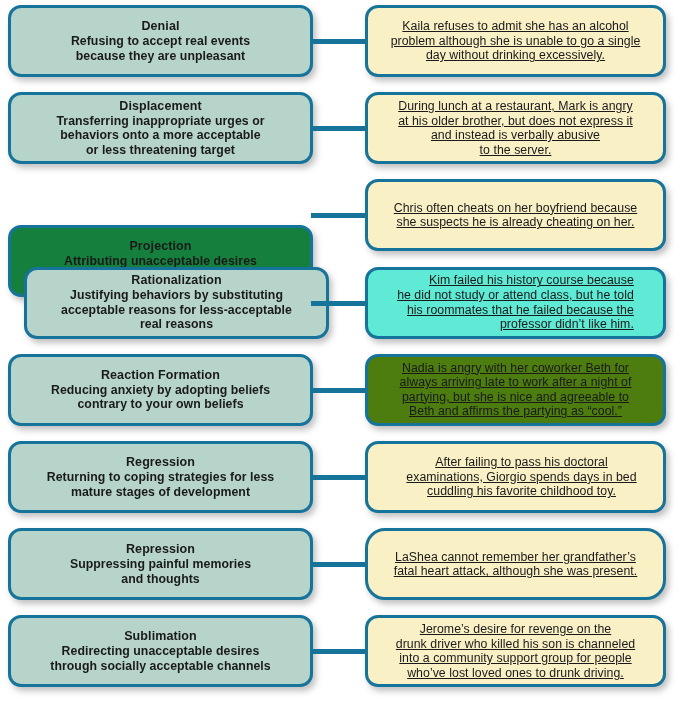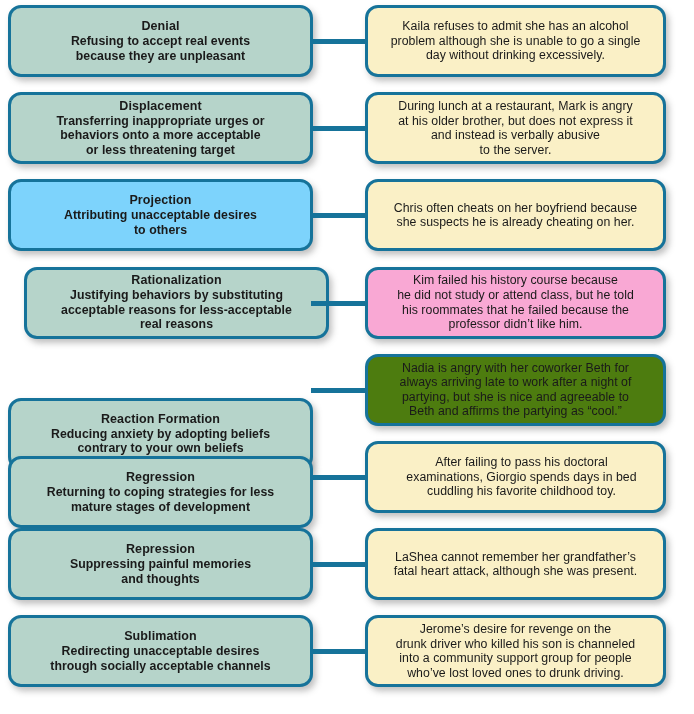--- a/index.html
+++ b/index.html
@@ -69,20 +69,21 @@
     font-size: 12.3px;
     line-height: 14.6px;
     letter-spacing: 0.05px;
     font-weight: bold;
   }
 
   .example-text {
     font-size: 12.3px;
     line-height: 14.6px;
     letter-spacing: 0.05px;
+    text-decoration: underline;
   }
 
   .connector {
     position: absolute;
     top: 34px;
     left: 311px;
     width: 57px;
     height: 5px;
     background: #16739a;
   }
@@ -105,66 +106,66 @@
       <div class="box box-term" style="background: rgb(182, 212, 202); border-color: rgb(22, 115, 154);">
         <div class="term-title">Displacement</div>
         <div class="term-desc">Transferring inappropriate urges or<br>behaviors onto a more acceptable<br>or less threatening target</div>
       </div>
       <div class="connector" style="background: rgb(22, 115, 154);"></div>
       <div class="box box-example" style="background: rgb(250, 240, 198); border-color: rgb(22, 115, 154);">
         <div class="example-text">During lunch at a restaurant, Mark is angry<br>at his older brother, but does not express it<br>and instead is verbally abusive<br>to the server.</div>
       </div>
     </div>
     <div class="row" style="top: 179.4px;">
-      <div class="box box-term" style="background: #7dd3fc; border-color: rgb(22, 115, 154);">
+      <div class="box box-term" style="background: #15803d; border-color: rgb(22, 115, 154); margin-top: 46px;">
         <div class="term-title">Projection</div>
         <div class="term-desc">Attributing unacceptable desires<br>to others</div>
       </div>
       <div class="connector" style="background: rgb(22, 115, 154);"></div>
       <div class="box box-example" style="background: rgb(250, 240, 198); border-color: rgb(22, 115, 154);">
         <div class="example-text">Chris often cheats on her boyfriend because<br>she suspects he is already cheating on her.</div>
       </div>
     </div>
     <div class="row" style="top: 266.6px;">
       <div class="box box-term" style="background: rgb(182, 212, 202); border-color: rgb(22, 115, 154); margin-left: 16px;">
         <div class="term-title">Rationalization</div>
         <div class="term-desc">Justifying behaviors by substituting<br>acceptable reasons for less-acceptable<br>real reasons</div>
       </div>
       <div class="connector" style="background: rgb(22, 115, 154);"></div>
-      <div class="box box-example" style="background: #f9a8d4; border-color: rgb(22, 115, 154);">
+      <div class="box box-example" style="background: #5eead4; border-color: rgb(22, 115, 154); text-align: right;">
         <div class="example-text">Kim failed his history course because<br>he did not study or attend class, but he told<br>his roommates that he failed because the<br>professor didn’t like him.</div>
       </div>
     </div>
     <div class="row" style="top: 353.8px;">
-      <div class="box box-term" style="background: rgb(182, 212, 202); border-color: rgb(22, 115, 154); margin-top: 44px;">
+      <div class="box box-term" style="background: rgb(182, 212, 202); border-color: rgb(22, 115, 154);">
         <div class="term-title">Reaction Formation</div>
         <div class="term-desc">Reducing anxiety by adopting beliefs<br>contrary to your own beliefs</div>
       </div>
       <div class="connector" style="background: rgb(22, 115, 154);"></div>
       <div class="box box-example" style="background: #4d7c0f; border-color: rgb(22, 115, 154);">
         <div class="example-text">Nadia is angry with her coworker Beth for<br>always arriving late to work after a night of<br>partying, but she is nice and agreeable to<br>Beth and affirms the partying as “cool.”</div>
       </div>
     </div>
     <div class="row" style="top: 441px;">
-      <div class="box box-term" style="background: rgb(182, 212, 202); border-color: rgb(22, 115, 154); margin-top: 15px;">
+      <div class="box box-term" style="background: rgb(182, 212, 202); border-color: rgb(22, 115, 154);">
         <div class="term-title">Regression</div>
         <div class="term-desc">Returning to coping strategies for less<br>mature stages of development</div>
       </div>
       <div class="connector" style="background: rgb(22, 115, 154);"></div>
       <div class="box box-example" style="background: rgb(250, 240, 198); border-color: rgb(22, 115, 154); padding-left: 20px;">
         <div class="example-text">After failing to pass his doctoral<br>examinations, Giorgio spends days in bed<br>cuddling his favorite childhood toy.</div>
       </div>
     </div>
     <div class="row" style="top: 528.2px;">
       <div class="box box-term" style="background: rgb(182, 212, 202); border-color: rgb(22, 115, 154);">
         <div class="term-title">Repression</div>
         <div class="term-desc">Suppressing painful memories<br>and thoughts</div>
       </div>
       <div class="connector" style="background: rgb(22, 115, 154);"></div>
-      <div class="box box-example" style="background: rgb(250, 240, 198); border-color: rgb(22, 115, 154);">
+      <div class="box box-example" style="background: rgb(250, 240, 198); border-color: rgb(22, 115, 154); border-radius: 20px;">
         <div class="example-text">LaShea cannot remember her grandfather’s<br>fatal heart attack, although she was present.</div>
       </div>
     </div>
     <div class="row" style="top: 615.4px;">
       <div class="box box-term" style="background: rgb(182, 212, 202); border-color: rgb(22, 115, 154);">
         <div class="term-title">Sublimation</div>
         <div class="term-desc">Redirecting unacceptable desires<br>through socially acceptable channels</div>
       </div>
       <div class="connector" style="background: rgb(22, 115, 154);"></div>
       <div class="box box-example" style="background: rgb(250, 240, 198); border-color: rgb(22, 115, 154);">

